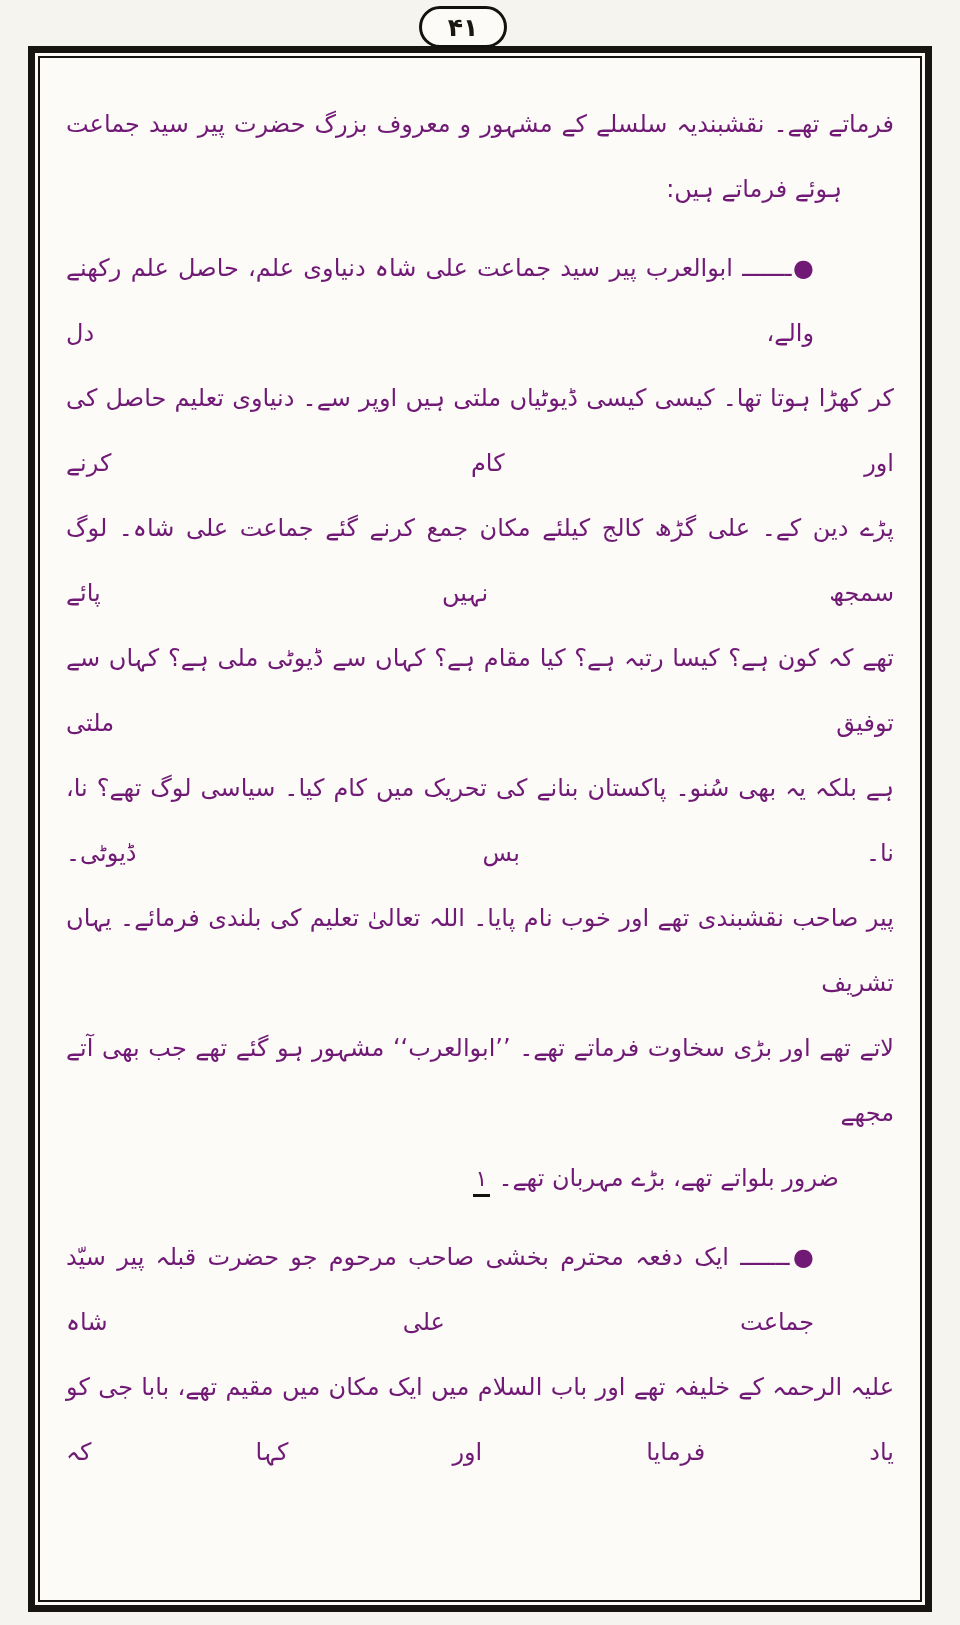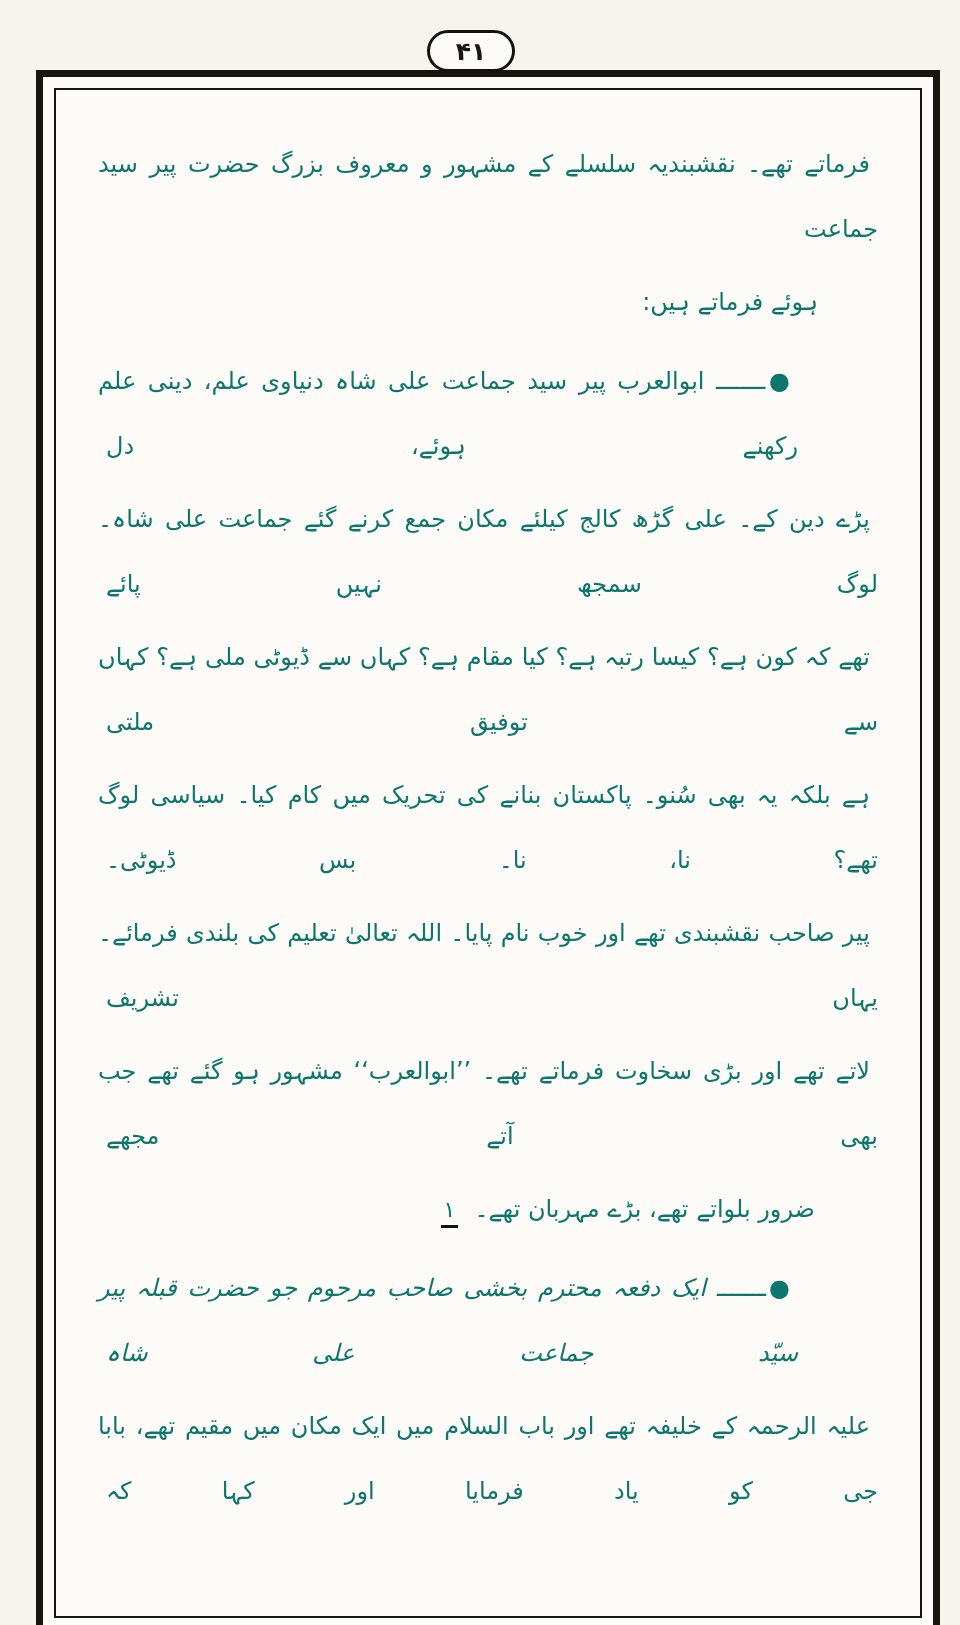--- a/index.html
+++ b/index.html
@@ -1,15 +1,15 @@
 <!DOCTYPE html>
 <html lang="ur" dir="rtl"><head>
 <meta charset="utf-8">
 <style>
-  * { margin:8px; padding:0; box-sizing:border-box; }
+  * { margin:0; padding:0; box-sizing:border-box; }
   html,body { width:960px; height:1625px; }
   body {
     position:relative;
     background:#f5f4ef;
     font-family:"DejaVu Sans", sans-serif;
     color:#1a1712;
     overflow:hidden;
   }
   
   .badge {
@@ -34,21 +34,21 @@
     padding:34px 26px 12px 26px;
     direction:rtl;
   }
   .para { margin-top:0; }
   .para + .para { margin-top:14px; }
   .line {
     font-size:24px;
     line-height:65px;
     text-align:justify;
     text-align-last:justify;
-    color:#0f766e;
+    color:#701a75;
   }
   .line.end {
     text-align:start;
     text-align-last:auto;
   }
   .fref {
     display:inline-block;
     border-bottom:3px solid #14120f;
     padding:0 3px 0 3px;
     margin-right:8px;
@@ -65,28 +65,29 @@
 
 <div class="frame">
   <div class="frame-inner">
 
     <div class="para">
         <div class="line"><span>فرماتے تھے۔ نقشبندیہ سلسلے کے مشہور و معروف بزرگ حضرت پیر سید جماعت</span></div>
         <div class="line end" style="padding-right: 52px; text-align: right;"><span>ہوئے فرماتے ہیں:</span></div>
       </div>
 
     <div class="para">
-        <div class="line" style="padding-right: 80px;"><span>●ـــــــ ابوالعرب پیر سید جماعت علی شاہ دنیاوی علم، دینی علم رکھنے ہوئے، دل</span></div>
+        <div class="line" style="padding-right: 80px;"><span>●ـــــــ ابوالعرب پیر سید جماعت علی شاہ دنیاوی علم، حاصل علم رکھنے والے، دل</span></div>
+        <div class="line"><span>کر کھڑا ہوتا تھا۔ کیسی کیسی ڈیوٹیاں ملتی ہیں اوپر سے۔ دنیاوی تعلیم حاصل کی اور کام کرنے</span></div>
         <div class="line"><span>پڑے دین کے۔ علی گڑھ کالج کیلئے مکان جمع کرنے گئے جماعت علی شاہ۔ لوگ سمجھ نہیں پائے</span></div>
         <div class="line"><span>تھے کہ کون ہے؟ کیسا رتبہ ہے؟ کیا مقام ہے؟ کہاں سے ڈیوٹی ملی ہے؟ کہاں سے توفیق ملتی</span></div>
         <div class="line"><span>ہے بلکہ یہ بھی سُنو۔ پاکستان بنانے کی تحریک میں کام کیا۔ سیاسی لوگ تھے؟ نا، نا۔ بس ڈیوٹی۔</span></div>
         <div class="line"><span>پیر صاحب نقشبندی تھے اور خوب نام پایا۔ اللہ تعالیٰ تعلیم کی بلندی فرمائے۔ یہاں تشریف</span></div>
         <div class="line"><span>لاتے تھے اور بڑی سخاوت فرماتے تھے۔ ’’ابوالعرب‘‘ مشہور ہو گئے تھے جب بھی آتے مجھے</span></div>
         <div class="line end" style="padding-right: 55px;"><span>ضرور بلواتے تھے، بڑے مہربان تھے۔</span><span class="fref">۱</span></div>
       </div>
 
     <div class="para">
-        <div class="line" style="padding-right: 80px; font-style: italic;"><span>●ـــــــ ایک دفعہ محترم بخشی صاحب مرحوم جو حضرت قبلہ پیر سیّد جماعت علی شاہ</span></div>
+        <div class="line" style="padding-right: 80px;"><span>●ـــــــ ایک دفعہ محترم بخشی صاحب مرحوم جو حضرت قبلہ پیر سیّد جماعت علی شاہ</span></div>
         <div class="line"><span>علیہ الرحمہ کے خلیفہ تھے اور باب السلام میں ایک مکان میں مقیم تھے، بابا جی کو یاد فرمایا اور کہا کہ</span></div>
       </div>
 
   </div>
 </div>
 
 </body></html>

